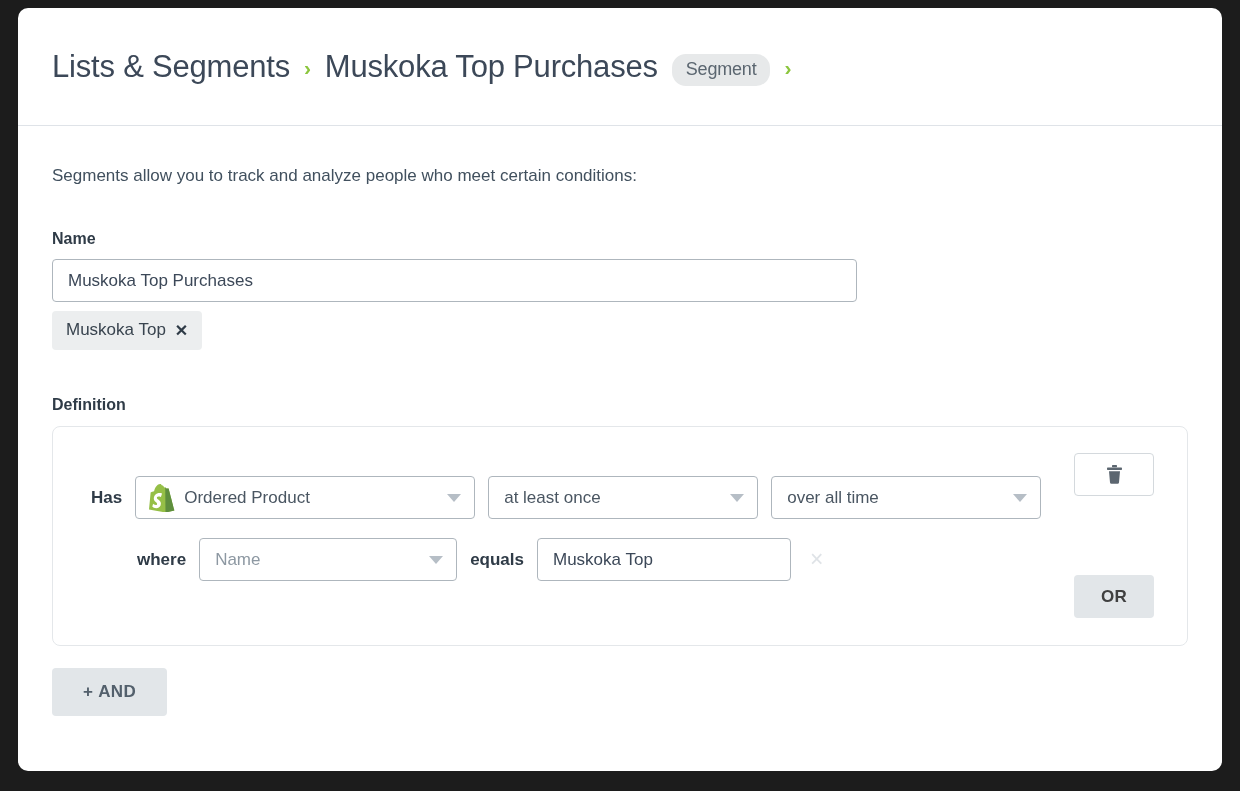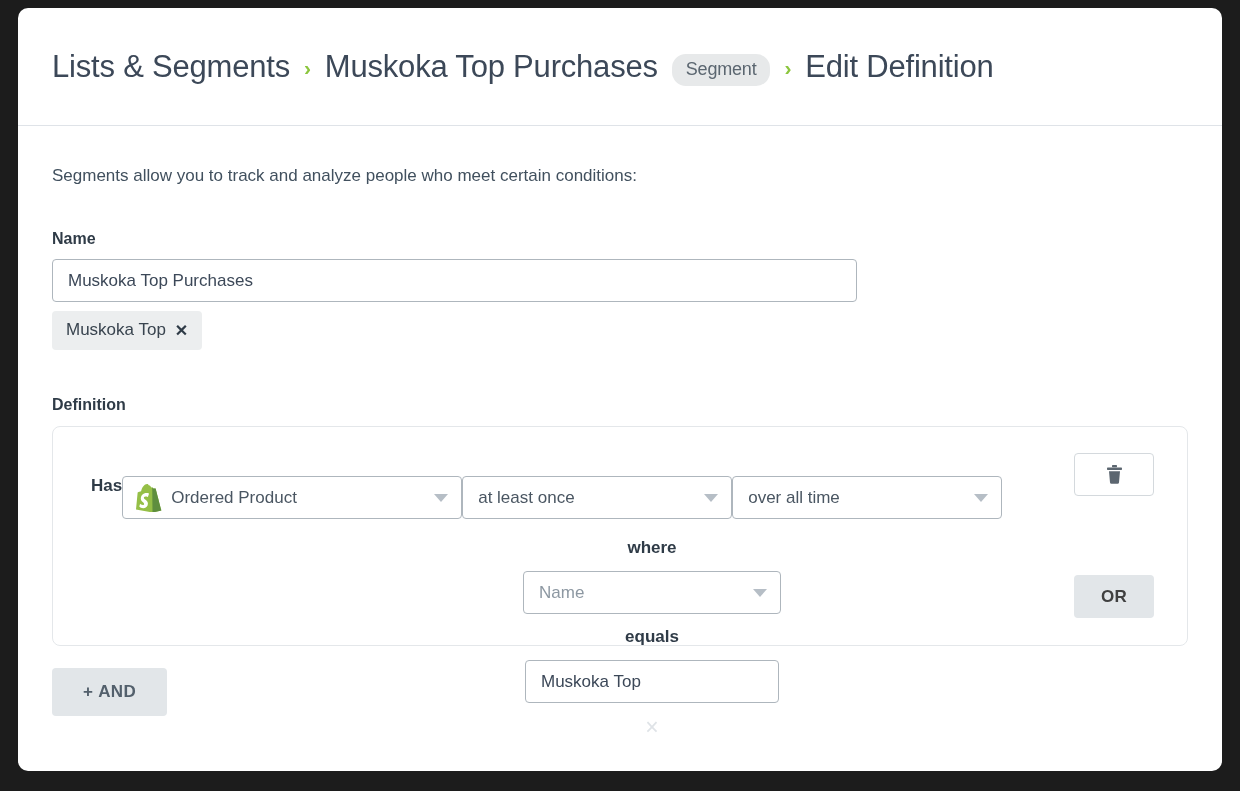--- a/index.html
+++ b/index.html
@@ -155,20 +155,22 @@
   }
 
   #row-trigger {
     display: flex;
     align-items: center;
   }
   #trigger-select { width: 612px; }
 
   #row-has {
     display: flex;
+    align-items: center;
+    gap: 13px;
     margin-top: 23px;
   }
   .inline-label {
     font-size: 17px;
     font-weight: 700;
     color: #2f3b47;
   }
   #metric-select { width: 340px; padding-left: 48px; }
   #freq-select { width: 270px; }
   #time-select { width: 270px; }
@@ -181,21 +183,20 @@
     transform: translateY(-50%);
     width: 26px; height: 28px;
   }
 
   #row-where {
     display: flex;
     align-items: center;
     gap: 13px;
     margin-top: 19px;
     margin-left: 46px;
-    flex-direction: column;
   }
   #dim-select { width: 258px; }
   #value-input { width: 254px; }
   .clear-x {
     font-size: 23px;
     color: #dfe3e7;
     line-height: 1;
     padding: 0 6px;
     cursor: pointer;
   }
@@ -249,21 +250,20 @@
 <div id="device-frame">
   <div id="app-card">
 
     <div id="header">
       <div id="breadcrumb">
         <span class="crumb">Lists &amp; Segments</span>
         <span class="crumb-sep">›</span>
         <span class="crumb">Muskoka Top Purchases</span>
         <span id="segment-badge">Segment</span>
         <span class="crumb-sep">›</span>
-        <span class="crumb">Edit Definition</span>
       </div>
     </div>
 
     <div id="content">
 
       <p id="intro-text">Segments allow you to track and analyze people who meet certain conditions:</p>
 
       <div id="fields-row">
 
         <div id="name-col">

